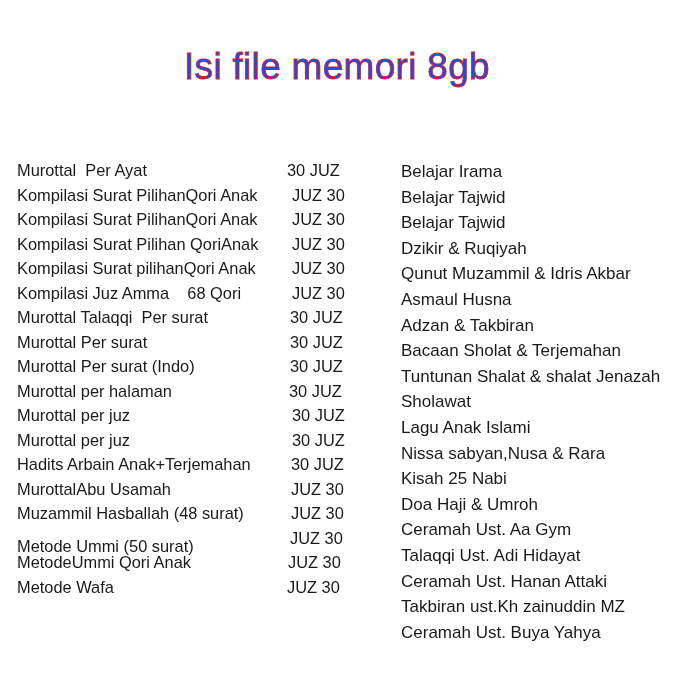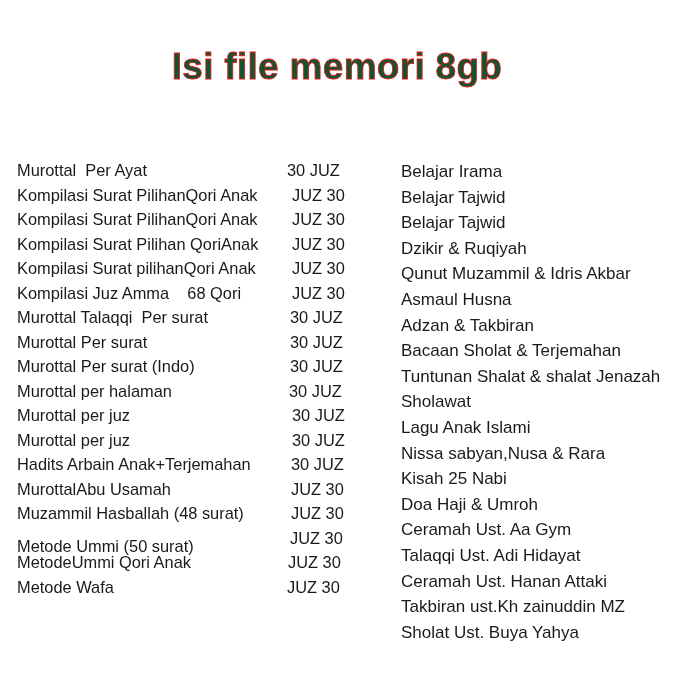--- a/index.html
+++ b/index.html
@@ -3,21 +3,21 @@
 <meta charset="utf-8">
 <style>
   html, body { margin: 0; padding: 0; }
   body {
     width: 674px; height: 674px; background: #ffffff; position: relative; overflow: hidden;
     font-family: "Liberation Sans", "DejaVu Sans", sans-serif; color: #1a1a1a;
   }
   .title {
     position: absolute; left: 0; width: 674px; top: 46px; text-align: center;
     font-family: "Liberation Sans", "DejaVu Sans", sans-serif;
-    font-weight: 700; font-size: 37px; color: #14532d; letter-spacing: 0.3px;
+    font-weight: 400; font-size: 37px; color: #1d4ed8; letter-spacing: 0.3px;
     -webkit-text-stroke: 0.8px #e8141b;
   }
   .left-list { position: absolute; left: 17px; top: 158px; width: 350px; }
   .left-row { position: relative; height: 24.5px; line-height: 24.5px; font-size: 16.4px; white-space: nowrap; }
   .left-row .name { position: absolute; left: 0; }
   .left-row .val { position: absolute; }
   .right-list { position: absolute; left: 401px; top: 159px; width: 273px; }
   .right-row { height: 25.6px; line-height: 25.6px; font-size: 17px; white-space: nowrap; }
 </style>
 </head>
@@ -111,14 +111,14 @@
     <div class="right-row">Tuntunan Shalat &amp; shalat Jenazah</div>
     <div class="right-row">Sholawat</div>
     <div class="right-row">Lagu Anak Islami</div>
     <div class="right-row">Nissa sabyan,Nusa &amp; Rara</div>
     <div class="right-row">Kisah 25 Nabi</div>
     <div class="right-row">Doa Haji &amp; Umroh</div>
     <div class="right-row">Ceramah Ust. Aa Gym</div>
     <div class="right-row">Talaqqi Ust. Adi Hidayat</div>
     <div class="right-row">Ceramah Ust. Hanan Attaki</div>
     <div class="right-row">Takbiran ust.Kh zainuddin MZ</div>
-    <div class="right-row">Sholat Ust. Buya Yahya</div>
+    <div class="right-row">Ceramah Ust. Buya Yahya</div>
   </div>
 
 </body></html>

